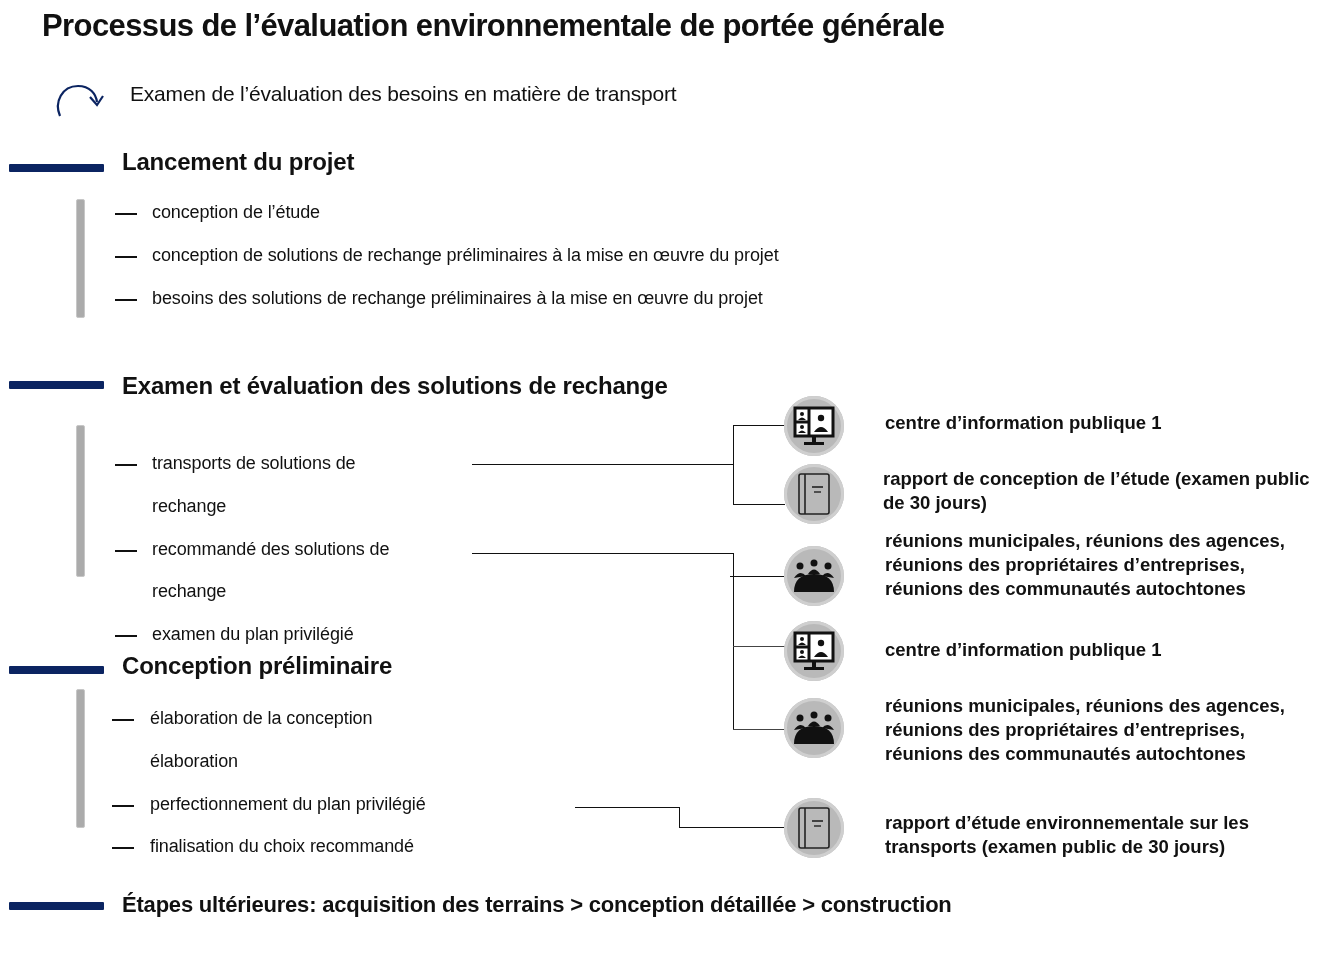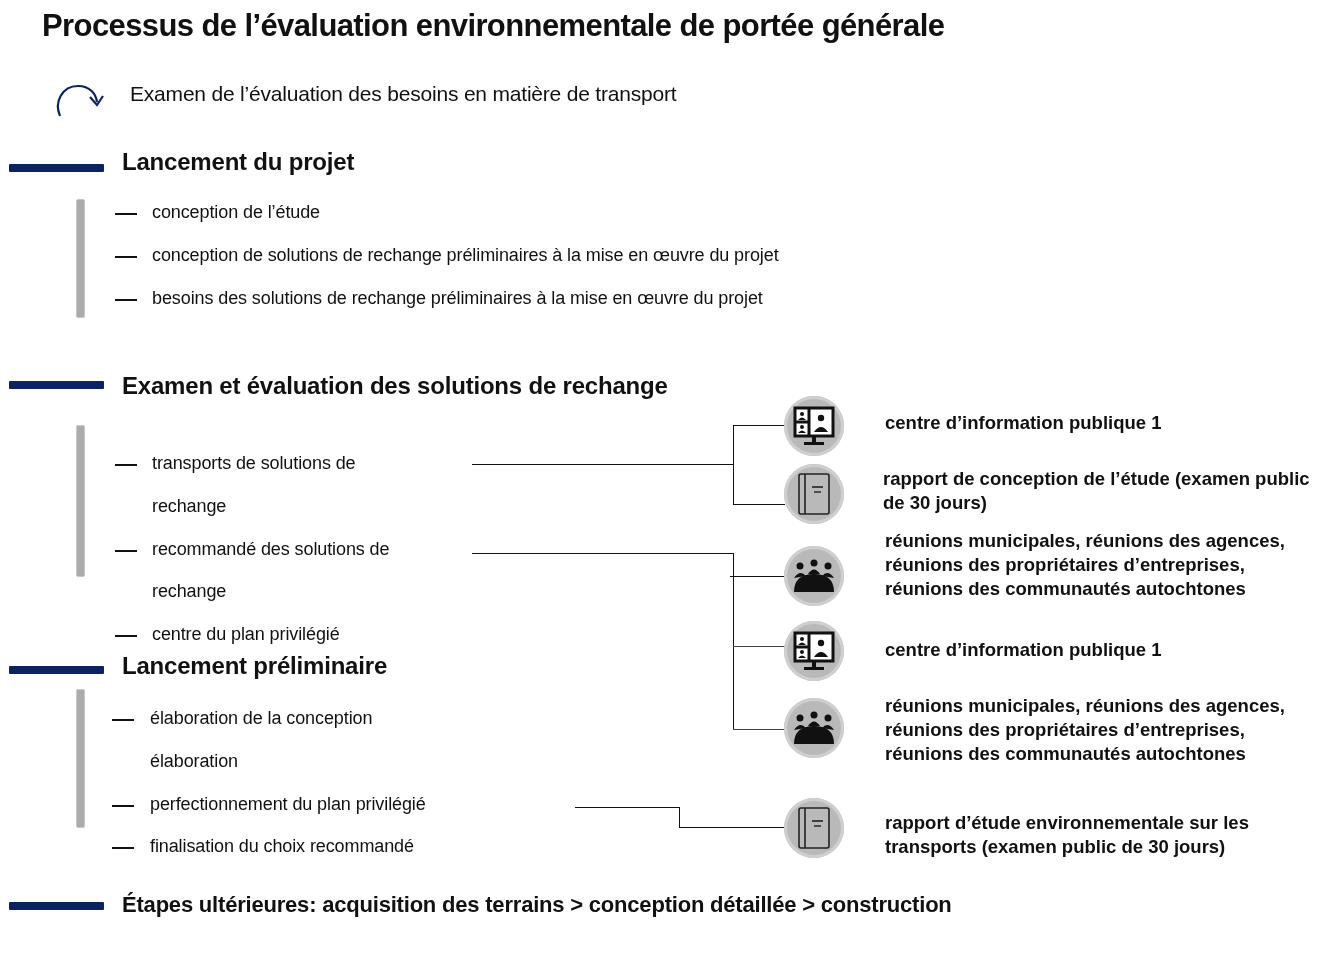--- a/index.html
+++ b/index.html
@@ -48,24 +48,24 @@
 
 <div class="abs dash" style="left:115px;top:464px;"></div>
 <div class="abs step" style="left:152px;top:442px;">transports de solutions de</div>
 <div class="abs step" style="left:152px;top:485px;">rechange</div>
 
 <div class="abs dash" style="left:115px;top:550px;"></div>
 <div class="abs step" style="left:152px;top:528px;">recommandé des solutions de</div>
 <div class="abs step" style="left:152px;top:570px;">rechange</div>
 
 <div class="abs dash" style="left:115px;top:635px;"></div>
-<div class="abs step" style="left:152px;top:613px;">centre du plan privilégié</div>
+<div class="abs step" style="left:152px;top:613px;">examen du plan privilégié</div>
 
 <div class="abs phase-bar" style="top:666px;"></div>
-<div class="abs phase-title" style="top:652px;">Lancement préliminaire</div>
+<div class="abs phase-title" style="top:652px;">Conception préliminaire</div>
 <div class="abs gray-bar" style="top:689px;height:137px;"></div>
 
 <div class="abs dash" style="left:112px;top:719px;"></div>
 <div class="abs step" style="left:150px;top:697px;">élaboration de la conception</div>
 <div class="abs step" style="left:150px;top:740px;">élaboration</div>
 
 <div class="abs dash" style="left:112px;top:805px;"></div>
 <div class="abs step" style="left:150px;top:783px;">perfectionnement du plan privilégié</div>
 
 <div class="abs dash" style="left:112px;top:847px;"></div>

